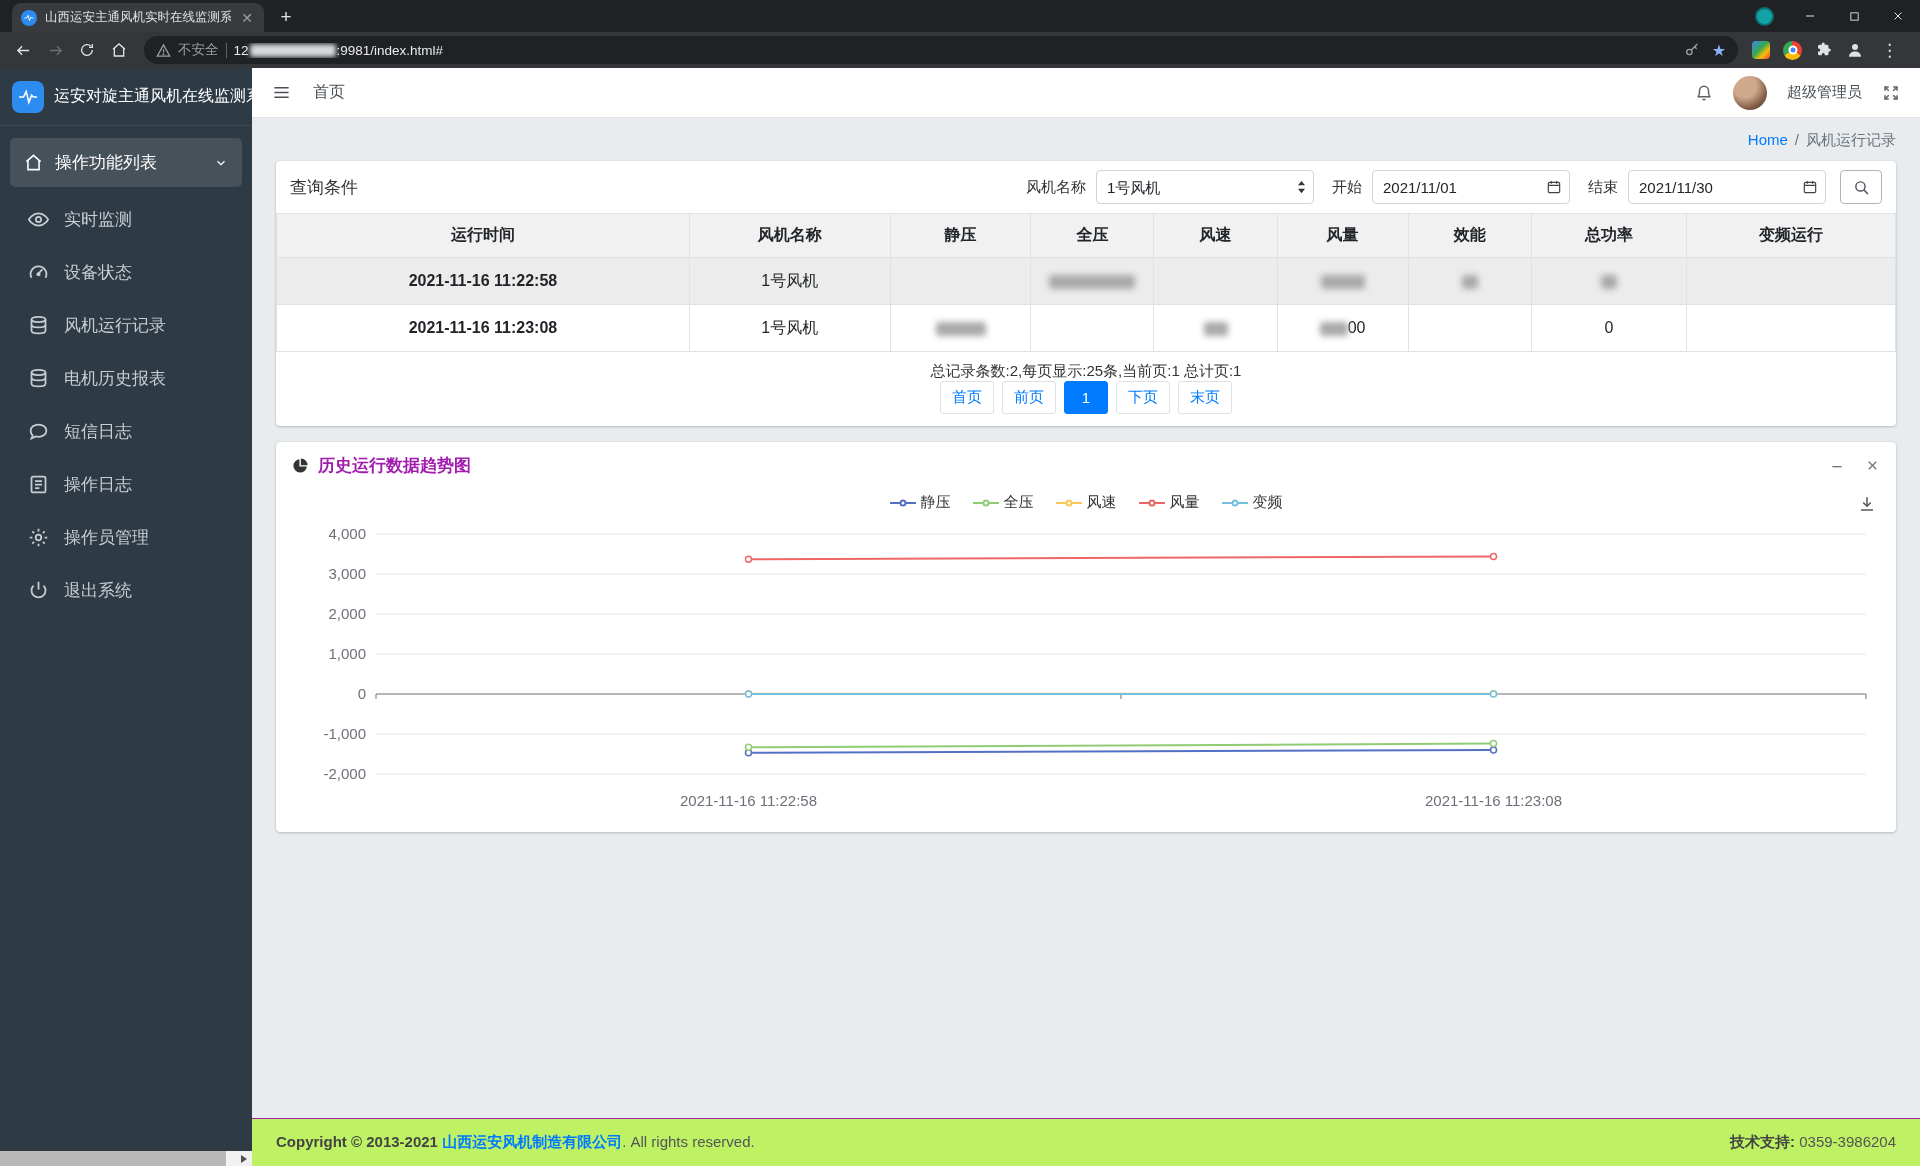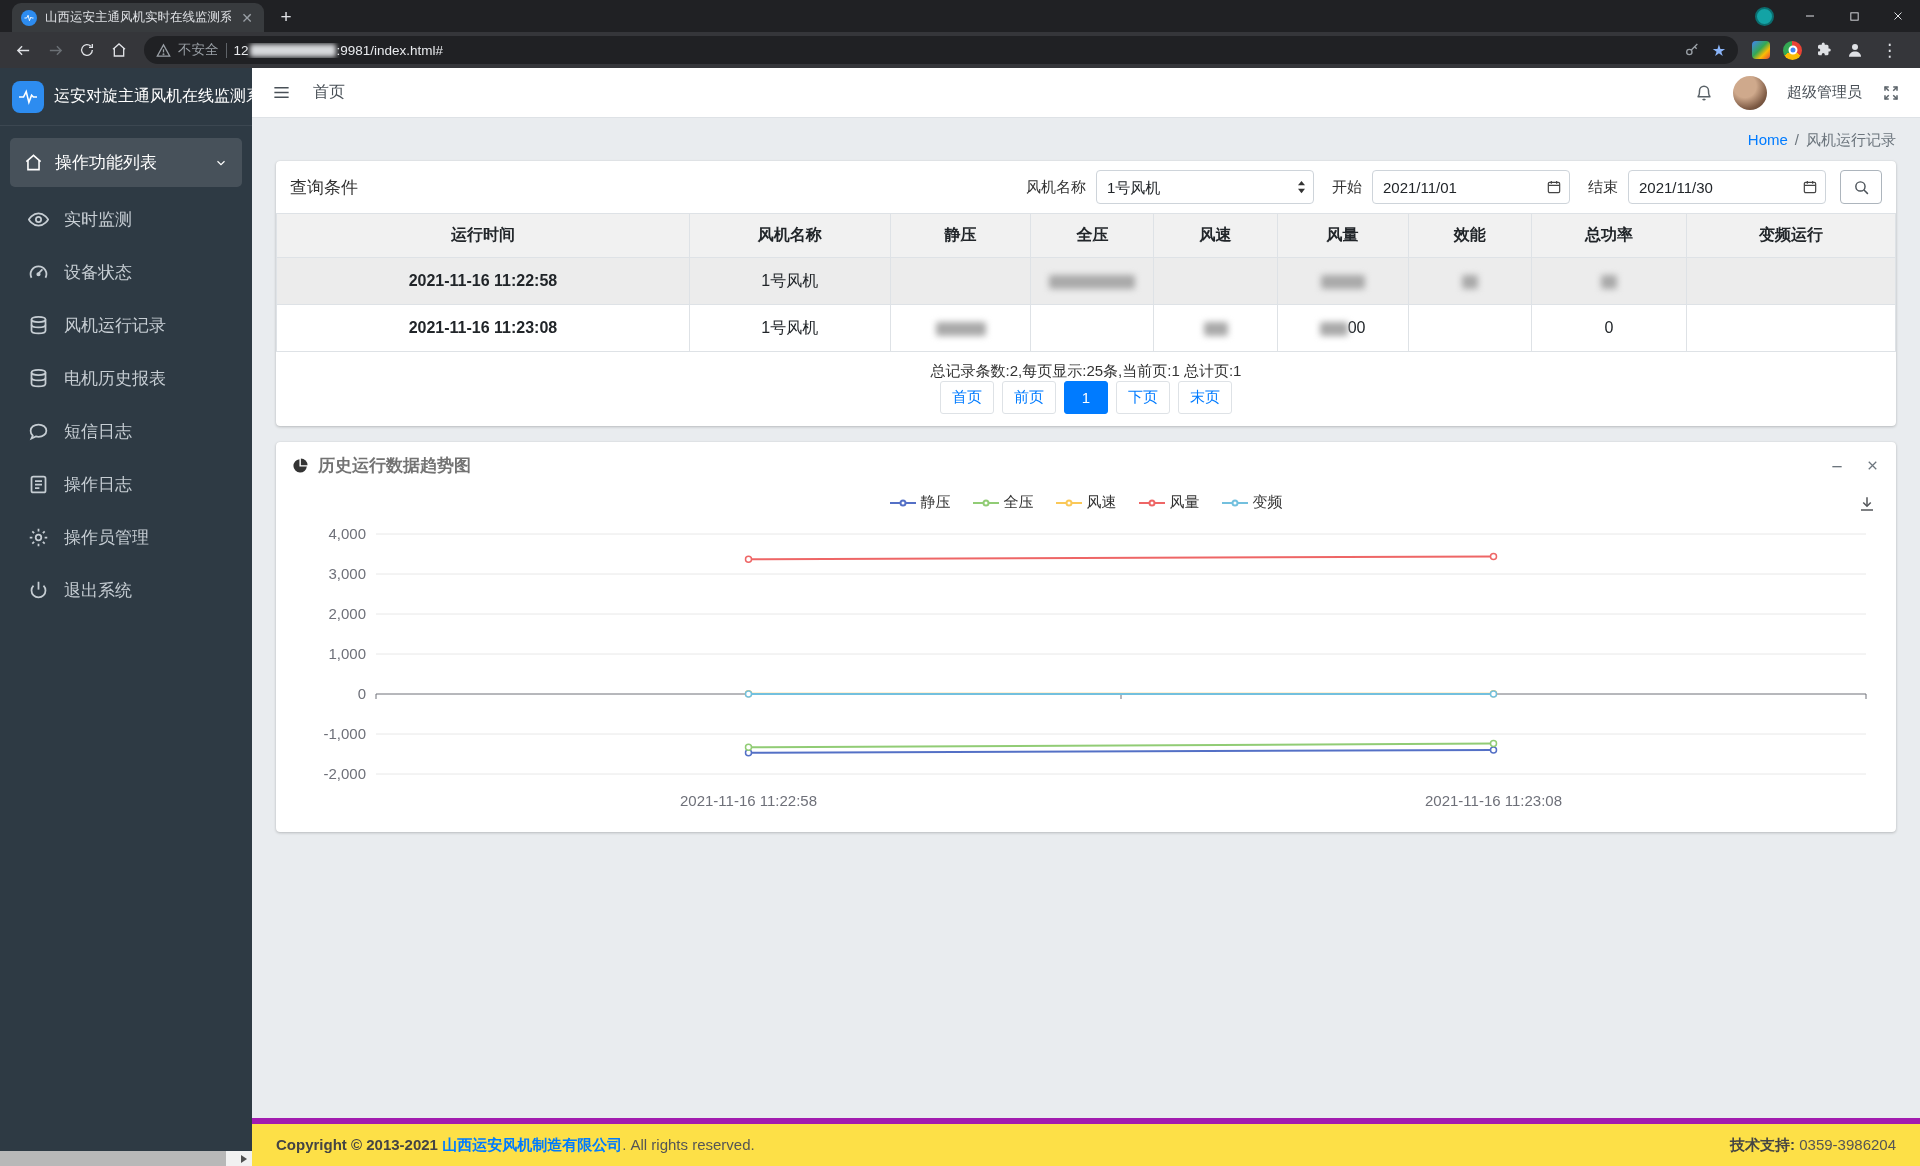--- a/index.html
+++ b/index.html
@@ -114,33 +114,33 @@
 
   .table-footer { display:flex; align-items:center; justify-content:space-between; padding:10px 14px 12px;flex-direction:column; }
   .summary { font-size:15px; color:#333; }
   .pager { display:flex; gap:8px; }
   .page-btn { min-width:44px; height:33px; padding:0 11px; border:1px solid #dee2e6; border-radius:3px; background:#fff;
               color:#007bff; font-size:15px; display:flex; align-items:center; justify-content:center; cursor:pointer; }
   .page-btn.active { background:#007bff; border-color:#007bff; color:#fff; }
 
   .chart-card { margin-top:16px; }
   .chart-header { display:flex; align-items:center; gap:9px; padding:12px 16px 8px; }
-  .chart-title { font-size:17px; font-weight:700; color:#737373; }
+  .chart-title { font-size:17px; font-weight:700; color:#a21caf; }
   .chart-tools { margin-left:auto; display:flex; gap:20px; color:#6c757d; }
   .chart-body { padding:2px 14px 16px; position:relative; }
   .legend-row { display:flex; justify-content:center; align-items:center; gap:22px; padding:6px 0 4px; }
   .legend-item { display:flex; align-items:center; gap:5px; font-size:15px; color:#333; cursor:pointer; }
   .lg-mark { position:relative; width:26px; height:12px; }
   .lg-line { position:absolute; left:0; right:0; top:5px; height:2px; }
   .lg-dot { position:absolute; left:50%; top:50%; transform:translate(-50%,-50%);
             width:7px; height:7px; border-radius:50%; background:#fff; border-style:solid; border-width:2px; }
   .download-btn { position:absolute; right:20px; top:10px; color:#53565a; cursor:pointer; }
   #trend-chart { width:100%; height:300px; }
 
-  .footer { margin-top:auto; height:48px; background:#fde047; border-top:6px solid #a21caf;
+  .footer { margin-top:auto; height:48px; background:#bef264; border-top:1px solid #a21caf;
             display:flex; align-items:center; justify-content:space-between; padding:0 24px;
             font-size:15px; color:#555; flex-shrink:0; }
   .footer strong { color:#444; }
   .company-link { color:#007bff; text-decoration:none; font-weight:700; cursor:pointer; }
   .support { font-weight:700; color:#444; }
 </style>
 </head>
 <body>
 
 <div class="tabbar">

